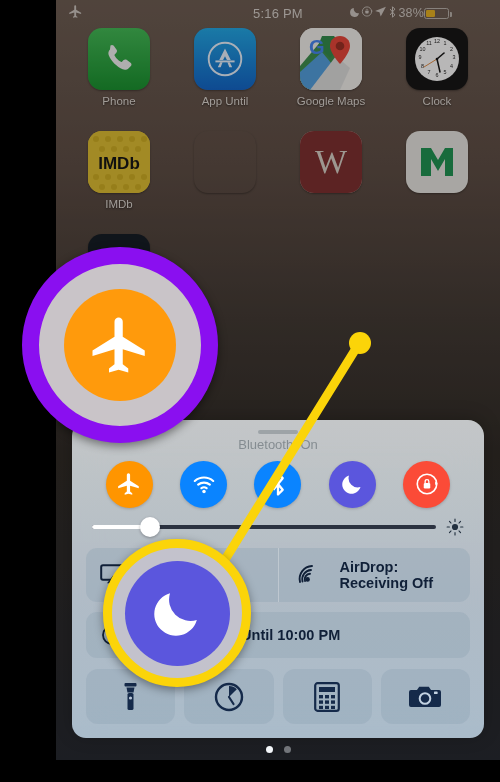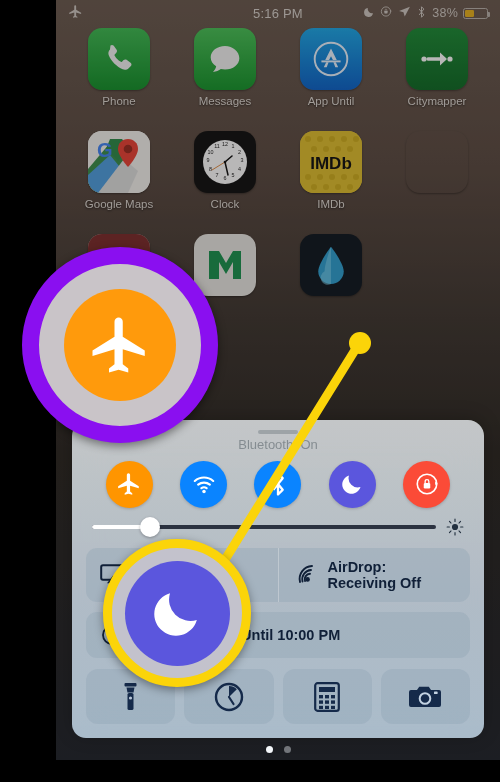--- a/index.html
+++ b/index.html
@@ -32,21 +32,21 @@
 
   
   #statusbar {
     position: absolute; left: 0; top: 0; width: 100%; height: 26px;
     display: flex; align-items: center;
     color: #cfc8c2; font-size: 12.5px; letter-spacing: .2px;
     padding: 0 12px;
   }
   #statusbar .sb-left { display:flex; align-items:center; gap:6px; width: 33%; }
   #statusbar .sb-center { width: 34%; text-align:center; font-size:13px; color:#d8d2cc;}
-  #statusbar .sb-right { width: 33%; display:flex; align-items:center; justify-content:flex-end; gap:5px; }
+  #statusbar .sb-right { width: 33%; display:flex; align-items:center; }
   .sb-ico { display:inline-block; line-height:1; color:#cfc8c2; }
   .batt {
     width: 25px; height: 11px; border: 1.2px solid #b9b2ab; border-radius: 2.5px;
     position: relative; display:inline-block;
   }
   .batt::after{
     content:""; position:absolute; right:-3.5px; top:3px; width:2px; height:5px;
     background:#b9b2ab; border-radius:0 1px 1px 0;
   }
   .batt > i {
@@ -147,21 +147,21 @@
   .pill-row{
     display:flex; background:rgba(140,160,175,.33);
     border-radius:11px; overflow:hidden; margin-bottom:10px;
   }
   .pill{
     flex:1; display:flex; align-items:center; gap:9px;
     padding:11px 8px 11px 14px; color:#102038;
     font-size:14.5px; line-height:1.12; font-weight:600;
   }
   .pill + .pill{ border-left:1px solid rgba(255,255,255,.28); }
-  .pill .txt{ white-space:pre-line; }
+  .pill .txt{ white-space:pre-line;margin-left:12px; }
 
   
   .nightshift{
     display:flex; align-items:center; gap:10px;
     background:rgba(140,160,175,.33); border-radius:11px;
     padding:11px 14px; margin-bottom:11px;
     color:#102038; font-size:14.5px; font-weight:600;
   }
 
   
@@ -272,53 +272,34 @@
 
         <div class="app">
           <div class="app-icon ic-phone">
             <svg width="38" height="38" viewBox="0 0 24 24">
                 <path class="glyph" d="M6.6 3.5c.6-.6 1.6-.5 2.1.2l1.8 2.5c.4.6.3 1.4-.2 1.9l-1 1c-.2.2-.2.5-.1.7.6 1.3 2.7 3.4 4 4 .2.1.5.1.7-.1l1-1c.5-.5 1.3-.6 1.9-.2l2.5 1.8c.7.5.8 1.5.2 2.1l-1.4 1.4c-1 1-2.5 1.3-3.8.7-3.6-1.5-7.2-5.1-8.7-8.7-.6-1.3-.3-2.8.7-3.8z"></path>
               </svg>
           </div>
           <div class="app-label">Phone</div>
         </div>
 
-        <div class="app">
-          <div class="app-icon ic-messages">
-            <svg width="40" height="40" viewBox="0 0 24 24">
-                <path class="glyph" d="M12 4.2c-4.8 0-8.6 3-8.6 6.8 0 2.2 1.3 4.2 3.3 5.4-.2 1.2-.9 2.4-1.9 3.4 1.9-.2 3.5-.9 4.7-1.8.8.2 1.6.3 2.5.3 4.8 0 8.6-3 8.6-6.8S16.8 4.2 12 4.2z"></path>
-              </svg>
-          </div>
-          <div class="app-label">Messages</div>
-        </div>
 
 
         <div class="app">
           <div class="app-icon ic-appstore">
             <svg width="46" height="46" viewBox="0 0 48 48">
               <circle cx="24" cy="24" r="17" fill="none" stroke="#eaf4ff" stroke-width="2"></circle>
               <path d="M24 13l6 12h-4l-2-4-2 4h-4z" fill="#eaf4ff"></path>
               <rect x="14" y="25.5" width="20" height="2" fill="#eaf4ff"></rect>
               <path d="M19 27.5l-2.5 5h3l2-5zM29 27.5l2.5 5h-3l-2-5z" fill="#eaf4ff"></path>
             </svg>
           </div>
           <div class="app-label">App Until</div>
         </div>
 
-        <div class="app">
-          <div class="app-icon ic-citymapper">
-            <svg width="40" height="40" viewBox="0 0 40 40">
-              <circle cx="7" cy="20" r="2.6" fill="#fff"></circle>
-              <circle cx="33" cy="20" r="2.6" fill="#fff"></circle>
-              <path d="M11 20h16" stroke="#fff" stroke-width="3.4" stroke-linecap="round"></path>
-              <path d="M23 13.5l7 6.5-7 6.5z" fill="#fff"></path>
-            </svg>
-          </div>
-          <div class="app-label">Citymapper</div>
-        </div>
 
         <div class="app">
           <div class="app-icon ic-gmaps">
             <svg width="62" height="62" viewBox="0 0 62 62">
               <rect width="62" height="62" fill="#f4f2ee"></rect>
               <path d="M0 38L22 12l18 22-14 28H0z" fill="#3a8f4b"></path>
               <path d="M0 44l22-20 18 22-8 16H0z" fill="#4f9fe0"></path>
               <path d="M10 62l26-34 14 12-10 22z" fill="#dfe0df"></path>
               <path d="M22 8h12l8 10-12 12-12-12z" fill="#2f8b4a"></path>
               <text x="9" y="26" font-family="Liberation Sans, sans-serif" font-size="20" font-weight="bold" fill="#4285f4">G</text>

